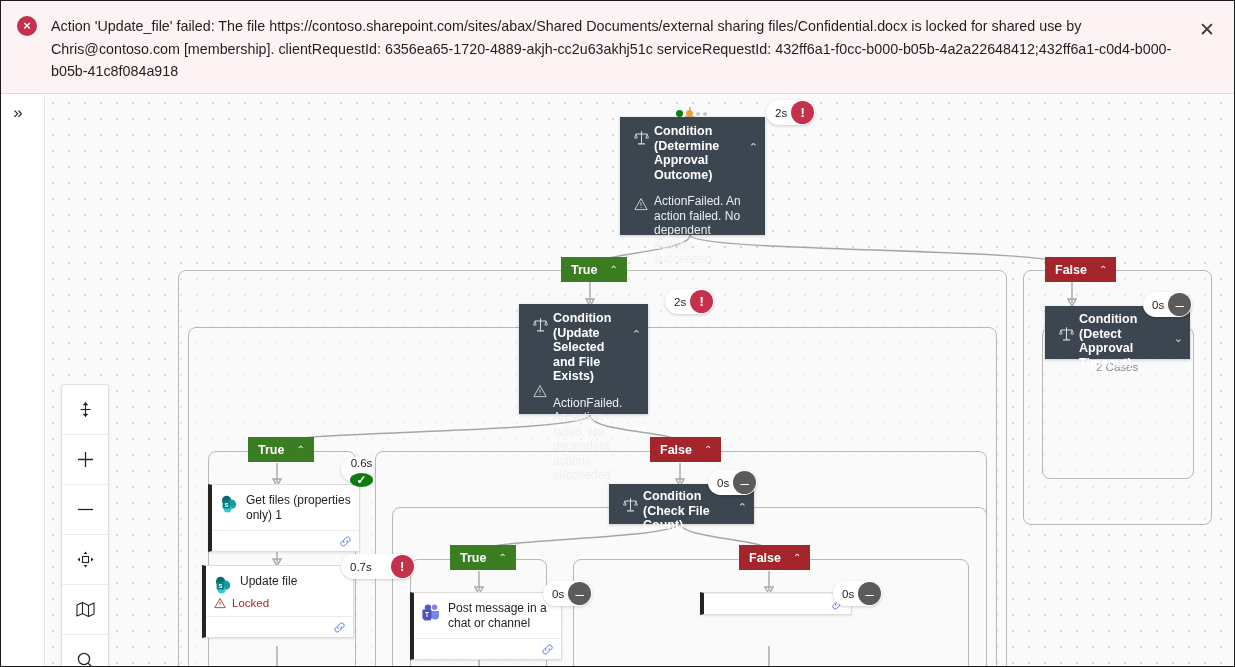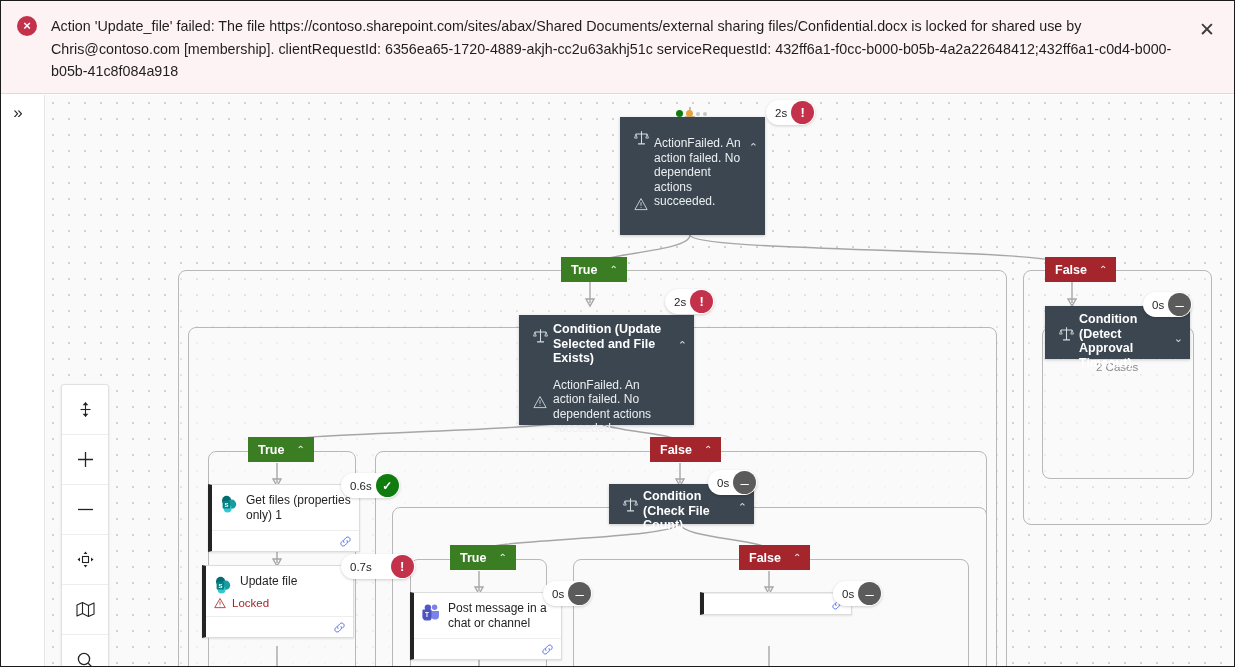--- a/index.html
+++ b/index.html
@@ -417,39 +417,40 @@
         <svg width="15" height="15" viewBox="0 0 16 16">
           <path d="M8 1.2 L8 14.8 M4.3 14.8 L11.7 14.8 M2 4.3 L14 4.3" stroke="#d7dce0" stroke-width="1.1" fill="none"></path>
           <path d="M2 4.3 L0.6 8.6 L3.4 8.6 Z M14 4.3 L12.6 8.6 L15.4 8.6 Z" stroke="#d7dce0" stroke-width="0.9" fill="none"></path>
         </svg>
         <svg width="14" height="14" viewBox="0 0 16 16" style="margin-top:42px;">
           <path d="M8 1.8 L15 14.4 L1 14.4 Z" stroke="#d7dce0" stroke-width="1" fill="none"></path>
           <path d="M8 6 L8 10 M8 11.6 L8 12.4" stroke="#d7dce0" stroke-width="1"></path>
         </svg>
       </div>
       <div class="cond-body">
+        <div class="cond-title">Condition (Determine Approval Outcome)</div>
         <div class="cond-sub">ActionFailed. An action failed. No dependent actions succeeded.</div>
       </div>
       <div class="cond-caret">⌃</div>
     </div>
     <div class="pill" style="left:721px; top:5px;">
       <span>2s</span>
       <span class="dot fail">!</span>
     </div>
 
     <div class="chip true" style="left:516px; top:162px;">
       <span>True</span>
       <span class="car">⌃</span>
     </div>
     <div class="chip false" style="left:1000px; top:162px;">
       <span>False</span>
       <span class="car">⌃</span>
     </div>
 
-    <div class="cond-node" style="left:474px; top:220px; width:175px; height:110px;">
+    <div class="cond-node" style="left:474px; top:209px; width:129px; height:110px;">
       <div class="cond-left">
         <svg width="15" height="15" viewBox="0 0 16 16">
           <path d="M8 1.2 L8 14.8 M4.3 14.8 L11.7 14.8 M2 4.3 L14 4.3" stroke="#d7dce0" stroke-width="1.1" fill="none"></path>
           <path d="M2 4.3 L0.6 8.6 L3.4 8.6 Z M14 4.3 L12.6 8.6 L15.4 8.6 Z" stroke="#d7dce0" stroke-width="0.9" fill="none"></path>
         </svg>
         <svg width="14" height="14" viewBox="0 0 16 16" style="margin-top:42px;">
           <path d="M8 1.8 L15 14.4 L1 14.4 Z" stroke="#d7dce0" stroke-width="1" fill="none"></path>
           <path d="M8 6 L8 10 M8 11.6 L8 12.4" stroke="#d7dce0" stroke-width="1"></path>
         </svg>
       </div>
@@ -504,21 +505,21 @@
         </span>
         <span class="card-label">Get files (properties only) 1</span>
       </div>
       <div class="card-foot">
         <svg width="13" height="13" viewBox="0 0 16 16">
           <path d="M6.4 9.6 C5.2 8.4 5.4 6.6 6.6 5.4 L8.6 3.4 C9.8 2.2 11.6 2.2 12.8 3.4 C14 4.6 14 6.4 12.8 7.6 L11.4 9" stroke="#4f6bed" stroke-width="1.2" fill="none"></path>
           <path d="M9.6 6.4 C10.8 7.6 10.6 9.4 9.4 10.6 L7.4 12.6 C6.2 13.8 4.4 13.8 3.2 12.6 C2 11.4 2 9.6 3.2 8.4 L4.6 7" stroke="#4f6bed" stroke-width="1.2" fill="none"></path>
         </svg>
       </div>
     </div>
-    <div class="pill" style="left:296px; top:378px;">
+    <div class="pill" style="left:296px; top:362px;flex-direction:column;">
       <span>0.6s</span>
       <span class="dot ok">✓</span>
     </div>
 
     <div class="card" style="left:157px; top:470px;">
       <div class="card-main" style="min-height:26px; padding-bottom:2px;">
         <span class="card-ico">
           <svg width="20" height="20" viewBox="0 0 20 20">
             <circle cx="7.6" cy="6.4" r="4.6" fill="#036c70"></circle>
             <circle cx="12.6" cy="10.2" r="4.6" fill="#1a9ba1"></circle>

